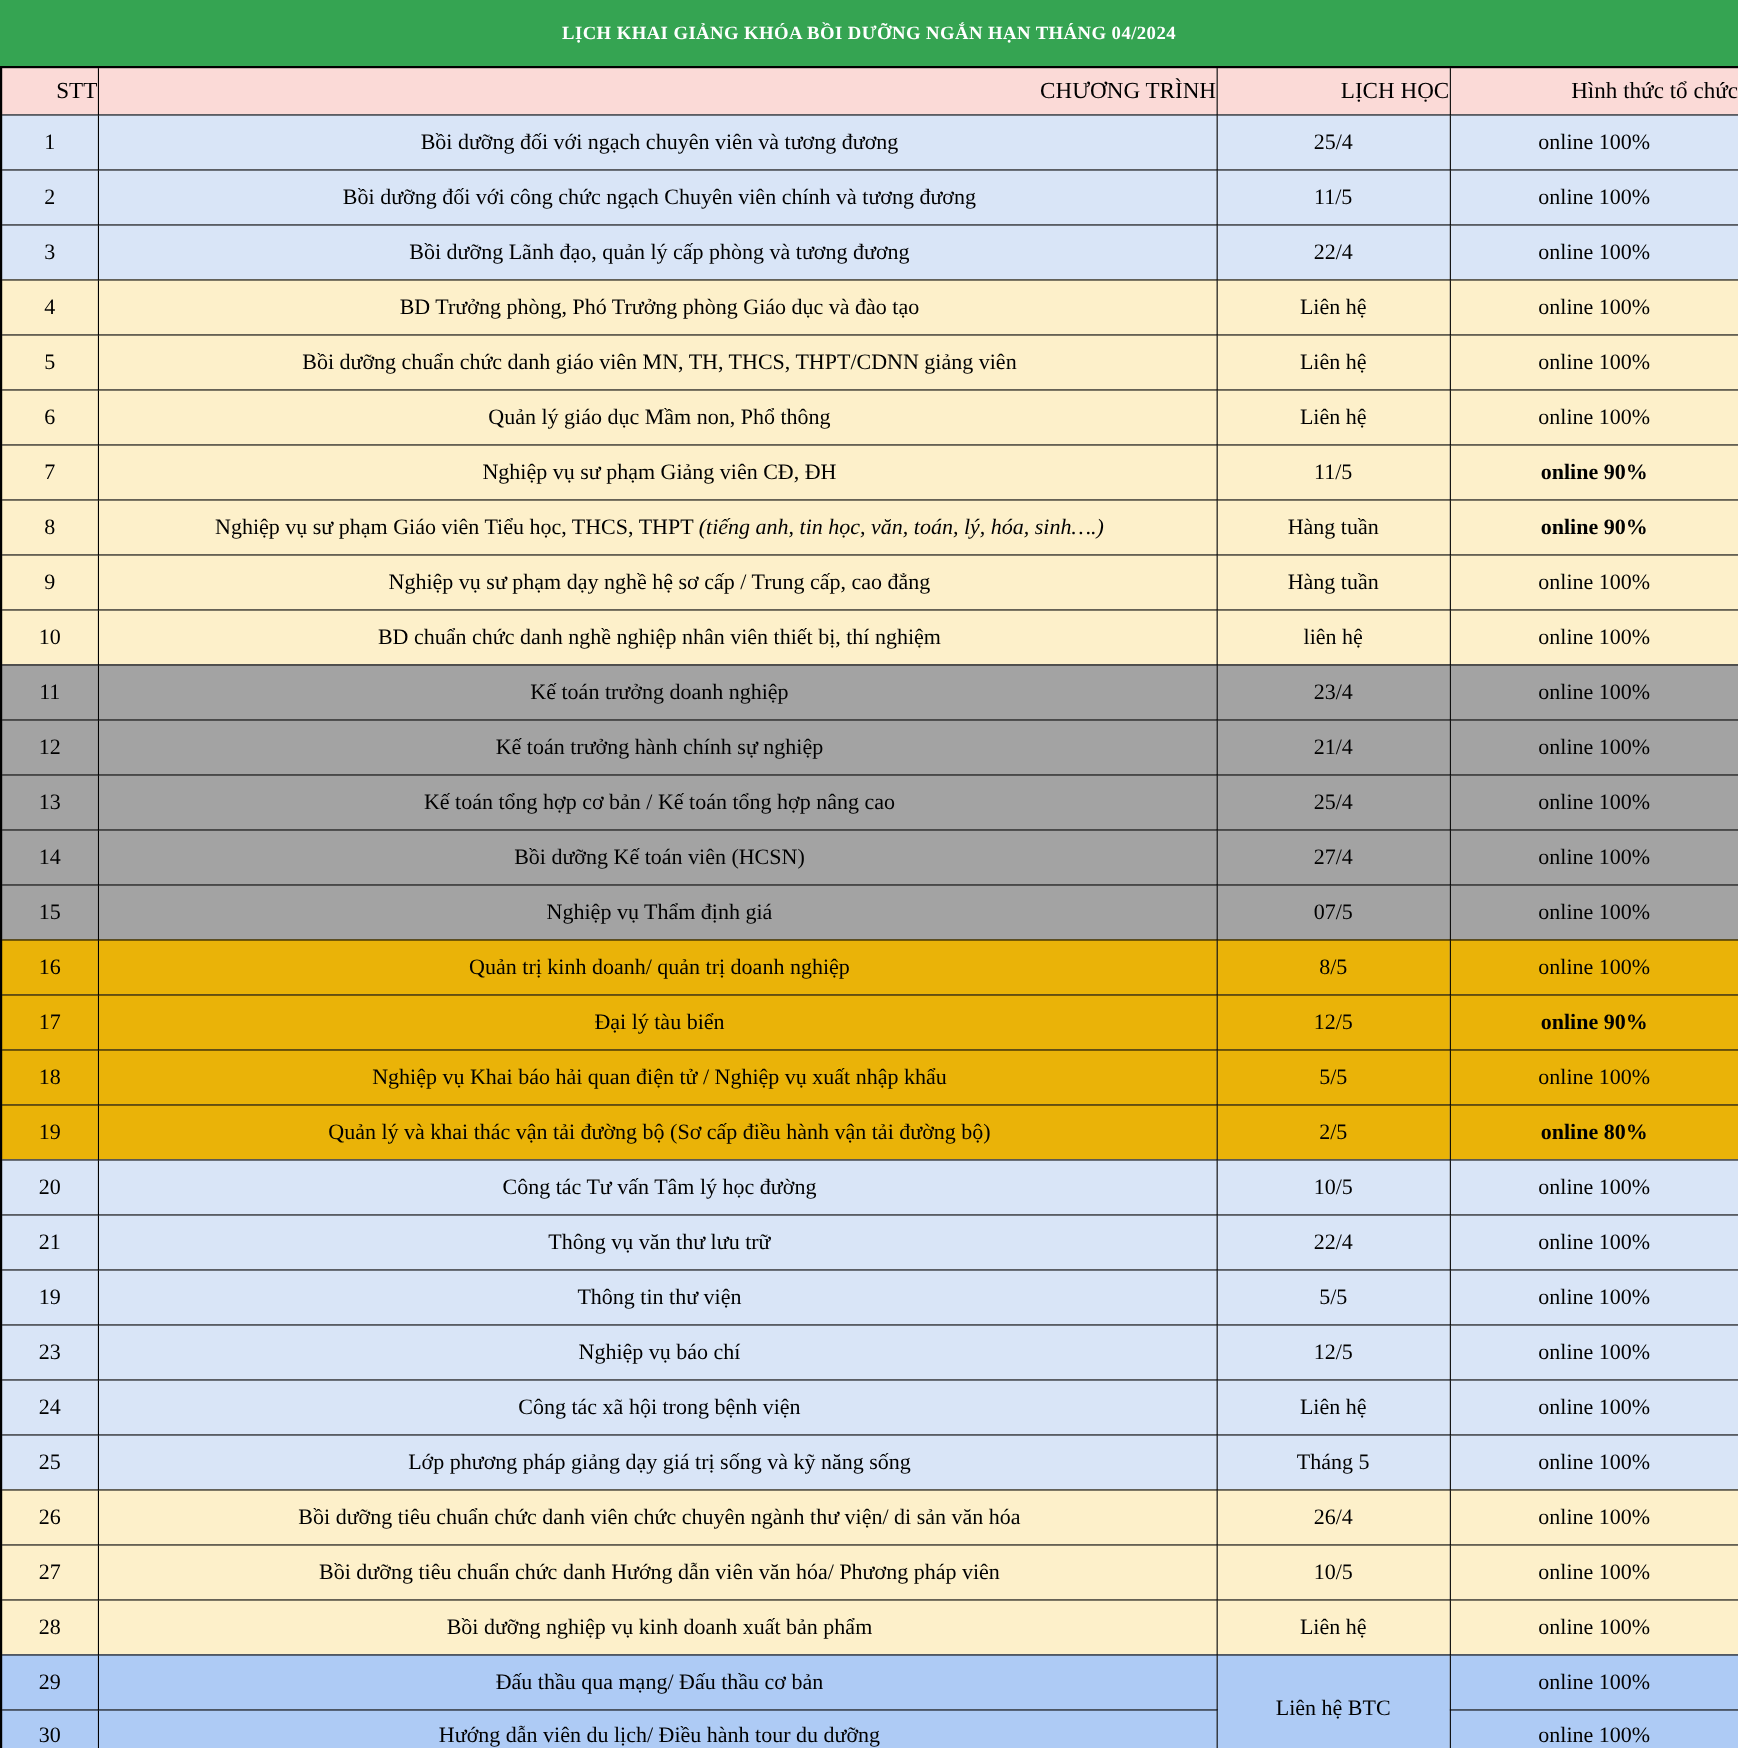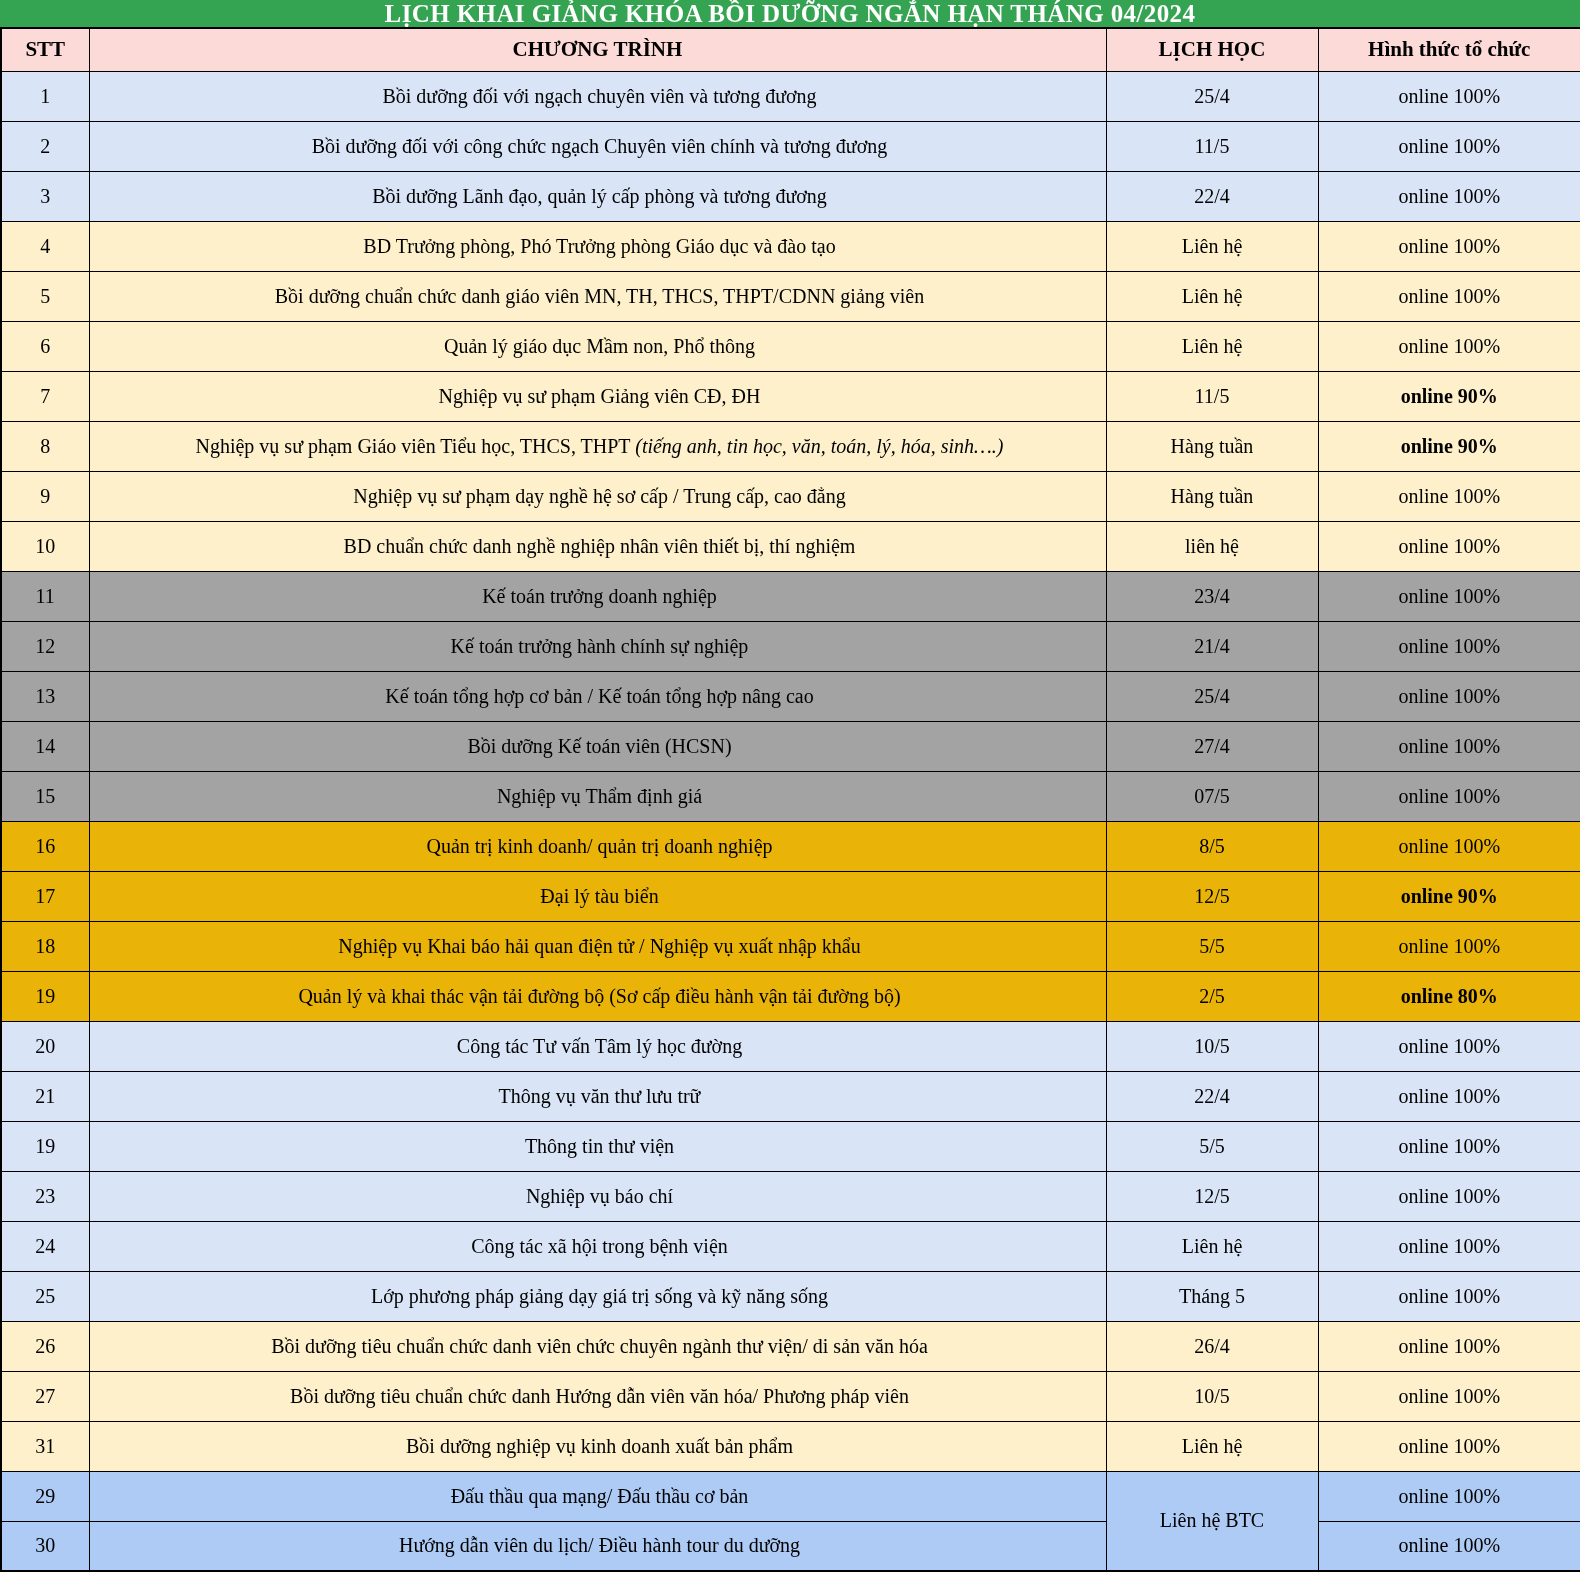--- a/index.html
+++ b/index.html
@@ -3,45 +3,45 @@
 <meta charset="utf-8">
 <style>
   * { margin:0; padding:0; box-sizing:border-box; }
   html,body { background:#ffffff; }
   body {
     width:1580px;
     font-family:"Liberation Serif", serif;
     color:#000;
   }
   .banner {
-    width:1580px; height:27px;
+    width:1580px; height:60px;
     background:#35a452;
     color:#ffffff;
     font-weight:bold;
-    font-size:25px;
+    font-size:17px;
     display:flex; align-items:center; justify-content:center;
     letter-spacing:0.4px;
   }
   table {
     width:1580px;
     border-collapse:collapse;
     table-layout:fixed;
     border:2px solid #000;
   }
   col.c-stt { width:88px; }
   col.c-program { width:1017px; }
   col.c-schedule { width:212px; }
   col.c-format { width:263px; }
   th, td { border:1px solid #000; vertical-align:middle; }
   thead th {
     height:43px;
     background:#fbdad7;
     font-size:21px;
-    font-weight:bold;
-    text-align:center;
+    font-weight:normal;
+    text-align:right;
   }
   tbody td { height:50px; font-size:20px; }
   td.stt { text-align:center; }
   td.program { text-align:center; padding-left:10px; padding-right:6px; }
   td.schedule, td.format { text-align:center; }
   tr.group-blue td       { background:#d9e5f7; }
   tr.group-yellow td     { background:#fdf0ca; }
   tr.group-green td      { background:#a3a3a3; }
   tr.group-pink td       { background:#eab308; }
   tr.group-periwinkle td { background:#aecbf5;font-family:Liberation Serif, serif; }
@@ -225,21 +225,21 @@
         <td class="schedule">26/4</td>
         <td class="format">online 100%</td>
       </tr>
       <tr class="group-yellow">
         <td class="stt">27</td>
         <td class="program">Bồi dưỡng tiêu chuẩn chức danh Hướng dẫn viên văn hóa/ Phương pháp viên</td>
         <td class="schedule">10/5</td>
         <td class="format">online 100%</td>
       </tr>
       <tr class="group-yellow">
-        <td class="stt">31</td>
+        <td class="stt">28</td>
         <td class="program">Bồi dưỡng nghiệp vụ kinh doanh xuất bản phẩm</td>
         <td class="schedule">Liên hệ</td>
         <td class="format">online 100%</td>
       </tr>
       <tr class="group-periwinkle">
         <td class="stt">29</td>
         <td class="program">Đấu thầu qua mạng/ Đấu thầu cơ bản</td>
         <td class="schedule" rowspan="2">Liên hệ BTC</td>
         <td class="format">online 100%</td>
       </tr>

